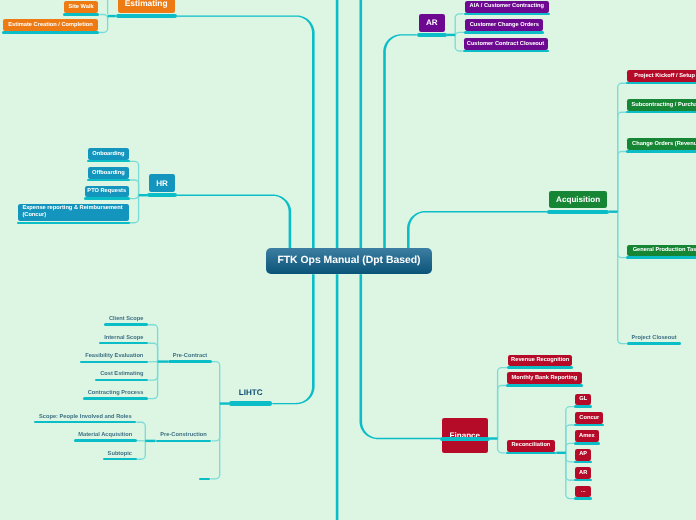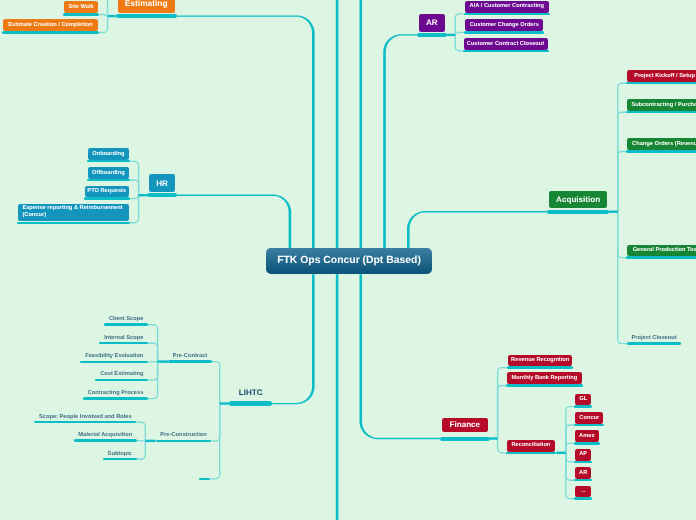--- a/index.html
+++ b/index.html
@@ -71,21 +71,21 @@
         <path d="M 574.10 425.00 L 569.80 425.00 A 4 4 0 0 0 565.80 429.00 L 565.80 452.80" fill="none" stroke="#7adcd8" stroke-width="1.35" stroke-linecap="butt"></path>
         <path d="M 574.10 443.40 L 569.80 443.40 A 4 4 0 0 0 565.80 447.40 L 565.80 452.80" fill="none" stroke="#7adcd8" stroke-width="1.35" stroke-linecap="butt"></path>
         <path d="M 574.10 461.80 L 569.80 461.80 A 4 4 0 0 1 565.80 457.80 L 565.80 452.80" fill="none" stroke="#7adcd8" stroke-width="1.35" stroke-linecap="butt"></path>
         <path d="M 574.10 480.20 L 569.80 480.20 A 4 4 0 0 1 565.80 476.20 L 565.80 452.80" fill="none" stroke="#7adcd8" stroke-width="1.35" stroke-linecap="butt"></path>
         <path d="M 574.10 498.60 L 569.80 498.60 A 4 4 0 0 1 565.80 494.60 L 565.80 452.80" fill="none" stroke="#7adcd8" stroke-width="1.35" stroke-linecap="butt"></path>
         <path d="M 565.8 452.8 L 556.3 452.8" fill="none" stroke="#0abdc6" stroke-width="2.4"></path>
       </g>
   </svg>
   <div id="nodelayer">
       <div class="node">
-        <div class="nbox" style="left: 266px; top: 248.2px; width: 166px; height: 26px; font-size: 10.4px; font-weight: bold; background: linear-gradient(rgb(61, 127, 162) 0%, rgb(10, 83, 120) 100%); color: rgb(255, 255, 255); border-radius: 5px;">FTK Ops Concur (Dpt Based)</div>
+        <div class="nbox" style="left: 266px; top: 248.2px; width: 166px; height: 26px; font-size: 10.4px; font-weight: bold; background: linear-gradient(rgb(61, 127, 162) 0%, rgb(10, 83, 120) 100%); color: rgb(255, 255, 255); border-radius: 5px;">FTK Ops Manual (Dpt Based)</div>
       </div>
       <div class="node">
         <div class="nbox" style="left: 117.5px; top: -6.9px; width: 57.4px; height: 20px; font-size: 8.4px; font-weight: bold; padding-top: 2px; background: rgb(237, 122, 18); color: rgb(255, 255, 255); border-radius: 2.2px;">Estimating</div>
         <div class="nbar" style="left: 115.8px; top: 14.1px; width: 61.1px; height: 3.9px; background: rgb(10, 189, 198);"></div>
       </div>
       <div class="node">
         <div class="nbox" style="left: 63.8px; top: 1.4px; width: 34.6px; height: 11.9px; font-size: 5.7px; font-weight: bold; padding-top: 1.2px; background: rgb(237, 122, 18); color: rgb(255, 255, 255); border-radius: 2.2px;">Site Walk</div>
         <div class="nbar" style="left: 62.8px; top: 13.3px; width: 36.6px; height: 2.4px; background: rgb(10, 189, 198);"></div>
       </div>
       <div class="node">
@@ -195,21 +195,21 @@
       </div>
       <div class="node">
         <div class="nbox" style="left: 73.57px; top: 430px; width: 63.33px; height: 11.9px; font-size: 5.7px; font-weight: bold; background: transparent; color: rgb(63, 113, 132); border-radius: 0px;">Material Acquisition</div>
         <div class="nbar" style="left: 73.57px; top: 439.4px; width: 63.33px; height: 2.6px; background: rgb(10, 189, 198);"></div>
       </div>
       <div class="node">
         <div class="nbox" style="left: 102.87px; top: 448.5px; width: 33.83px; height: 11.9px; font-size: 5.7px; font-weight: bold; background: transparent; color: rgb(63, 113, 132); border-radius: 0px;">Subtopic</div>
         <div class="nbar" style="left: 102.87px; top: 457.9px; width: 33.83px; height: 2.6px; background: rgb(10, 189, 198);"></div>
       </div>
       <div class="node">
-        <div class="nbox" style="left: 442px; top: 417.5px; width: 45.6px; height: 14px; font-size: 8.1px; font-weight: bold; padding-top: 2px; background: rgb(181, 11, 41); color: rgb(255, 255, 255); border-radius: 2.2px;">Finance</div>
+        <div class="nbox" style="left: 442px; top: 417.5px; width: 45.6px; height: 35px; font-size: 8.1px; font-weight: bold; padding-top: 2px; background: rgb(181, 11, 41); color: rgb(255, 255, 255); border-radius: 2.2px;">Finance</div>
         <div class="nbar" style="left: 440px; top: 436.5px; width: 49.6px; height: 4px; background: rgb(10, 189, 198);"></div>
       </div>
       <div class="node">
         <div class="nbox" style="left: 507.9px; top: 354.5px; width: 64.6px; height: 11.9px; font-size: 5.7px; font-weight: bold; padding-top: 1.2px; background: rgb(181, 11, 41); color: rgb(255, 255, 255); border-radius: 2.2px;">Revenue Recognition</div>
         <div class="nbar" style="left: 506.9px; top: 366.4px; width: 66.6px; height: 2.4px; background: rgb(10, 189, 198);"></div>
       </div>
       <div class="node">
         <div class="nbox" style="left: 507.2px; top: 372.4px; width: 74.5px; height: 11.9px; font-size: 5.7px; font-weight: bold; padding-top: 1.2px; background: rgb(181, 11, 41); color: rgb(255, 255, 255); border-radius: 2.2px;">Monthly Bank Reporting</div>
         <div class="nbar" style="left: 506.2px; top: 384.3px; width: 76.5px; height: 2.4px; background: rgb(10, 189, 198);"></div>
       </div>

